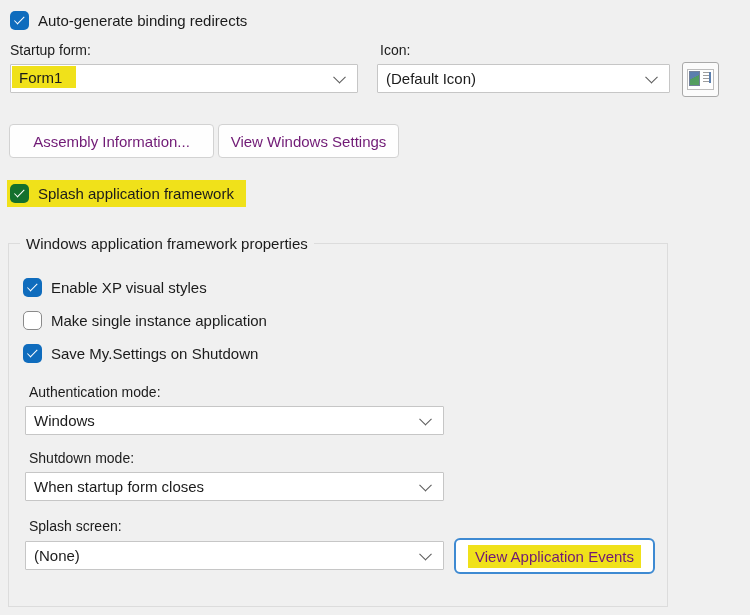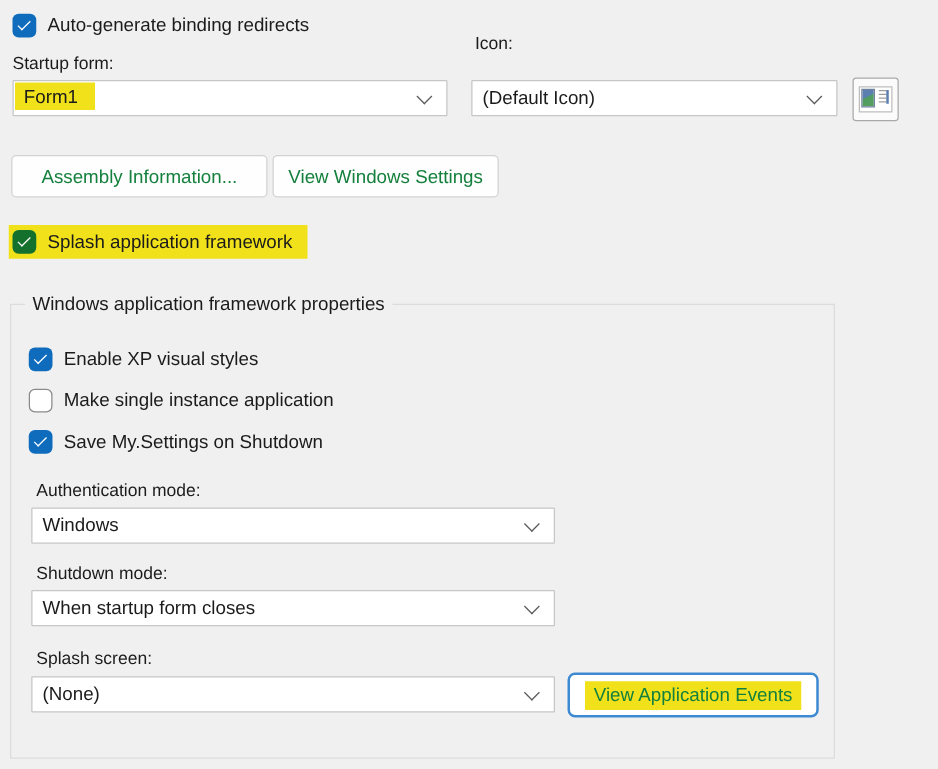--- a/index.html
+++ b/index.html
@@ -21,21 +21,21 @@
   .cb.unchecked{background:#fff;border:1px solid #8a8a8a;}
   .tick{width:9px;height:4px;border-left:1.8px solid #fff;border-bottom:1.8px solid #fff;transform:rotate(-45deg) translate(0.5px,-1.5px);}
   .cb-label{font-size:15px;line-height:19px;white-space:nowrap;}
   .hl-row{background:var(--yellow,#f0e11a);padding:4px 12px 4px 3px;}
   
   .combo{background:#fff;border:1px solid #c6c6c6;border-radius:1px;height:29px;box-sizing:border-box;cursor:default;}
   .combo-value{position:absolute;left:0;top:0;bottom:0;display:flex;align-items:center;padding-left:8px;font-size:15px;white-space:nowrap;}
   .combo-value.hl{left:1px;top:1px;bottom:4px;background:var(--yellow,#f0e11a);padding:0 14px 0 7px;}
   .chev{position:absolute;right:13px;top:50%;width:8px;height:8px;border-right:1.4px solid #5b5b5b;border-bottom:1.4px solid #5b5b5b;transform:translateY(-70%) rotate(45deg);}
   
-  .btn{background:#fefefe;border:1px solid #d2d2d2;border-radius:4px;font-size:15px;color:#15803d;display:flex;align-items:center;justify-content:center;box-sizing:border-box;cursor:default;white-space:nowrap;}
+  .btn{background:#fefefe;border:1px solid #d2d2d2;border-radius:4px;font-size:15px;color:#701a75;display:flex;align-items:center;justify-content:center;box-sizing:border-box;cursor:default;white-space:nowrap;}
   .btn.focus{border:2px solid var(--focus-blue,#3e8ad2);border-radius:6px;background:#fff;}
   .hl-text{background:var(--yellow,#f0e11a);padding:3px 7px;white-space:nowrap;}
   
   .groupbox{border:1px solid #dcdcdc;box-sizing:border-box;}
   .group-title{position:absolute;top:-10px;left:11px;background:var(--bg,#f0f0f0);padding:0 6px;font-size:15px;line-height:19px;white-space:nowrap;}
   
   .icon-btn{background:#fbfbfb;border:1px solid #a9a9a9;border-radius:3px;display:flex;align-items:center;justify-content:center;box-sizing:border-box;cursor:default;}
   .imgicon{width:25px;height:19px;background:#fff;border:1px solid #bdbdbd;position:relative;display:block;}
   .img-swatch{position:absolute;left:1px;top:1px;width:11px;height:15px;box-sizing:border-box;border:1px solid #72819b;background:linear-gradient(155deg,#5b7fae 0%,#5b7fae 42%,#509c62 42%,#57a05e 100%);}
   .img-lines{position:absolute;left:15px;top:2px;}
@@ -51,21 +51,21 @@
     </span>
   <span class="cb-label">Auto-generate binding redirects</span>
 </div>
 
 <div class="abs field-label" style="left:10px;top:41px">Startup form:</div>
 <div class="abs combo" style="left:10px;top:64px;width:348px">
   <span class="combo-value hl">Form1</span>
   <span class="chev"></span>
 </div>
 
-<div class="abs field-label" style="left:380px;top:25px">Icon:</div>
+<div class="abs field-label" style="left:380px;top:41px">Icon:</div>
 <div class="abs combo" style="left:377px;top:64px;width:293px">
   <span class="combo-value">(Default Icon)</span>
   <span class="chev"></span>
 </div>
 <div class="abs icon-btn" style="left:682px;top:62px;width:37px;height:35px">
   <span class="imgicon">
     <span class="img-swatch"></span>
     <span class="img-lines">
         <i></i>
         <i></i>

